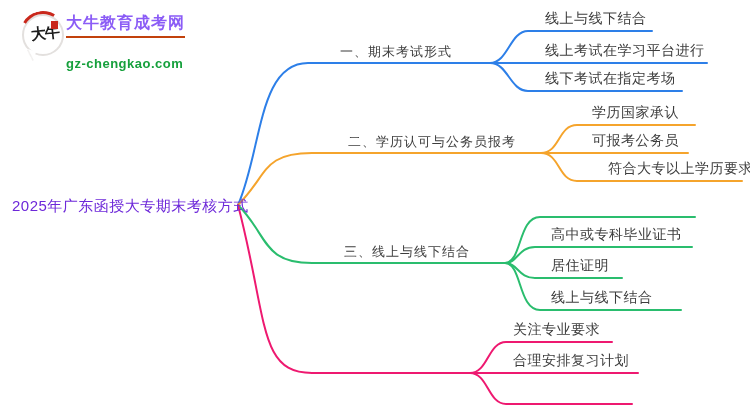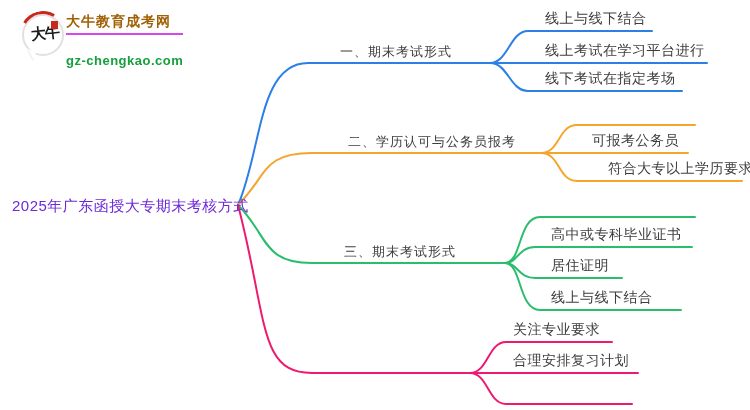--- a/index.html
+++ b/index.html
@@ -22,22 +22,22 @@
           border:2px solid #e3e0de;border-radius:50%;}
   .bubble-arc{position:absolute;left:0px;top:1px;width:40px;height:40px;border-radius:50%;
           border:3px solid transparent;border-top-color:#c9281c;transform:rotate(-14deg);}
   .bubble-txt{position:absolute;left:7px;top:8px;font-weight:bold;font-size:15px;color:#1c1c1c;
           transform:rotate(-6deg);letter-spacing:-1px;font-family:"Liberation Serif","DejaVu Serif",serif;}
   .bubble-seal{position:absolute;right:4px;top:5px;width:7px;height:8px;background:#c9281c;}
   .bubble-tail{position:absolute;left:6px;top:40px;width:0;height:0;
           border-left:9px solid transparent;border-top:9px solid #fff;
           transform:rotate(18deg);filter:drop-shadow(0 1px 0 #e3e0de);}
   .logo-text{position:absolute;left:46px;top:3px;}
-  .logo-title{font-size:14px;font-weight:bold;color:#a16207;letter-spacing:1px;
-          border-bottom:2px solid #d946ef;padding-bottom:2px;}
+  .logo-title{font-size:16px;font-weight:bold;color:#8b5cf6;letter-spacing:1px;
+          border-bottom:2px solid #c2410c;padding-bottom:2px;}
   .logo-url{font-size:13px;font-weight:bold;color:#16a03c;letter-spacing:.5px;margin-top:18px;}
 </style>
 </head>
 <body>
 
 <div id="stage">
 
   <svg id="connectors" width="750" height="410" viewBox="0 0 750 410">
 
     <path d="M238 205 C262 150, 258 63, 308 63 L490 63" stroke="#2d7fe8"></path>
@@ -76,24 +76,25 @@
   </div>
 
   <div class="label root-label" style="left:12px;top:197px;">2025年广东函授大专期末考核方式</div>
 
   <div class="label branch-label" style="left:340px;top:43px;">一、期末考试形式</div>
   <div class="label child-label" style="left:545px;top:10px;">线上与线下结合</div>
   <div class="label child-label" style="left:545px;top:42px;">线上考试在学习平台进行</div>
   <div class="label child-label" style="left:545px;top:70px;">线下考试在指定考场</div>
 
   <div class="label branch-label" style="left:348px;top:133px;">二、学历认可与公务员报考</div>
+  <div class="label child-label" style="left:592px;top:104px;">学历国家承认</div>
   <div class="label child-label" style="left:592px;top:132px;">可报考公务员</div>
   <div class="label child-label" style="left:592px;top:160px;margin-left:16px;">符合大专以上学历要求</div>
 
-  <div class="label branch-label" style="left:344px;top:243px;">三、期末考试形式</div>
+  <div class="label branch-label" style="left:344px;top:243px;">三、线上与线下结合</div>
   <div class="label child-label" style="left:551px;top:226px;">高中或专科毕业证书</div>
   <div class="label child-label" style="left:551px;top:257px;">居住证明</div>
   <div class="label child-label" style="left:551px;top:289px;">线上与线下结合</div>
 
   <div class="label child-label" style="left:513px;top:321px;">关注专业要求</div>
   <div class="label child-label" style="left:513px;top:352px;">合理安排复习计划</div>
 
 </div>
 
 </body></html>

